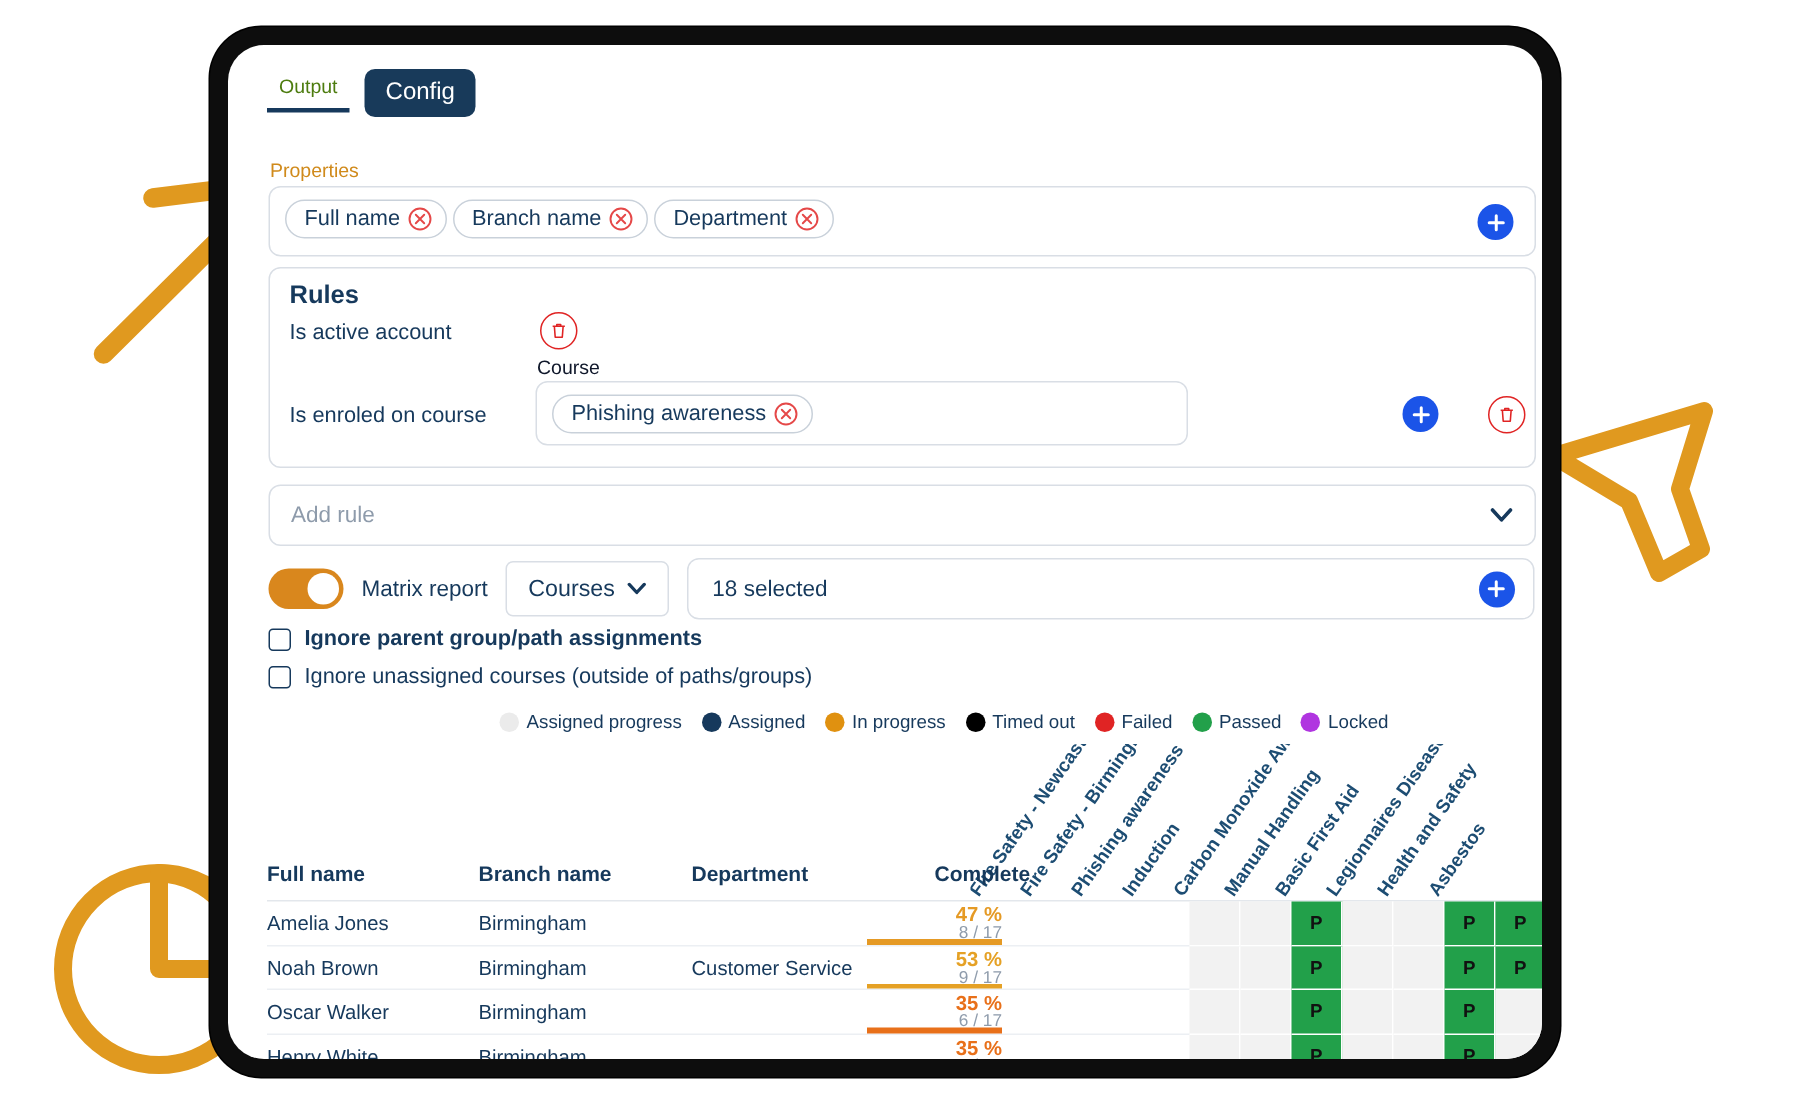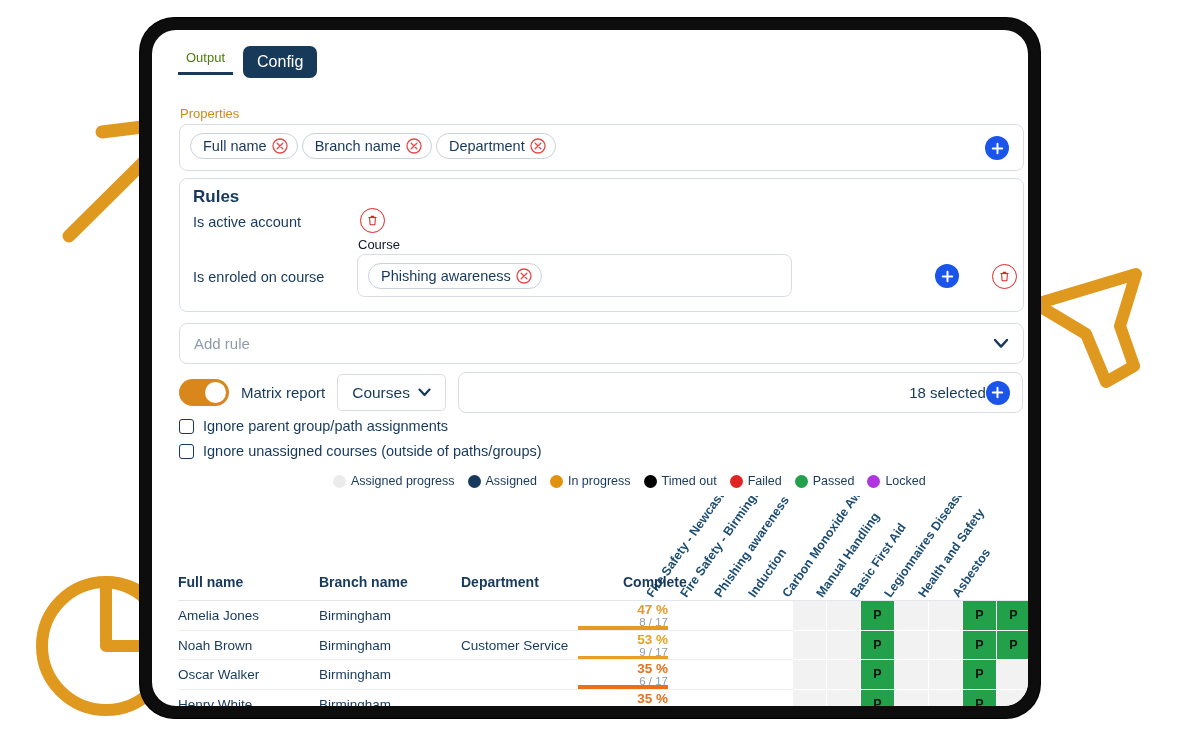--- a/index.html
+++ b/index.html
@@ -119,27 +119,27 @@
   }
   #toggle-label { font-size:15px; color:#16395c; }
   #courses-select {
     border:1px solid #d9dee5; border-radius:5px; background:#fff;
     height:37px; display:flex; align-items:center; gap:8px;
     padding:0 14px; font-size:15.5px; color:#16395c; cursor:pointer;
   }
   #selected-box {
     border:1px solid #d9dee5; border-radius:8px; background:#fff;
     width:565px; height:41px; display:flex; align-items:center;
-    justify-content:flex-end; padding:0 12px 0 16px; cursor:pointer;
+    justify-content:space-between; padding:0 12px 0 16px; cursor:pointer;
   }
   #selected-text { font-size:15px; color:#16395c; }
 
   
   .checkbox-row { position:absolute; left:27px; display:flex; align-items:center; gap:9px; cursor:pointer; }
-  #chk-parent { top:388px; }
+  #chk-parent { top:388px;font-weight:bold; }
   #chk-unassigned { top:413px; }
   .cbox { width:15px; height:15px; border:1.6px solid #16395c; border-radius:3px; background:#fff; flex:none; }
   .cbox-label { font-size:14.5px; color:#16395c; }
 
   
   #legend { position:absolute; left:181px; top:444px; display:flex; align-items:center; gap:13px; }
   .legend-item { display:flex; align-items:center; gap:5px; }
   .legend-dot { width:13px; height:13px; border-radius:50%; flex:none; }
   .legend-text { font-size:12.5px; color:#16395c; }
 

